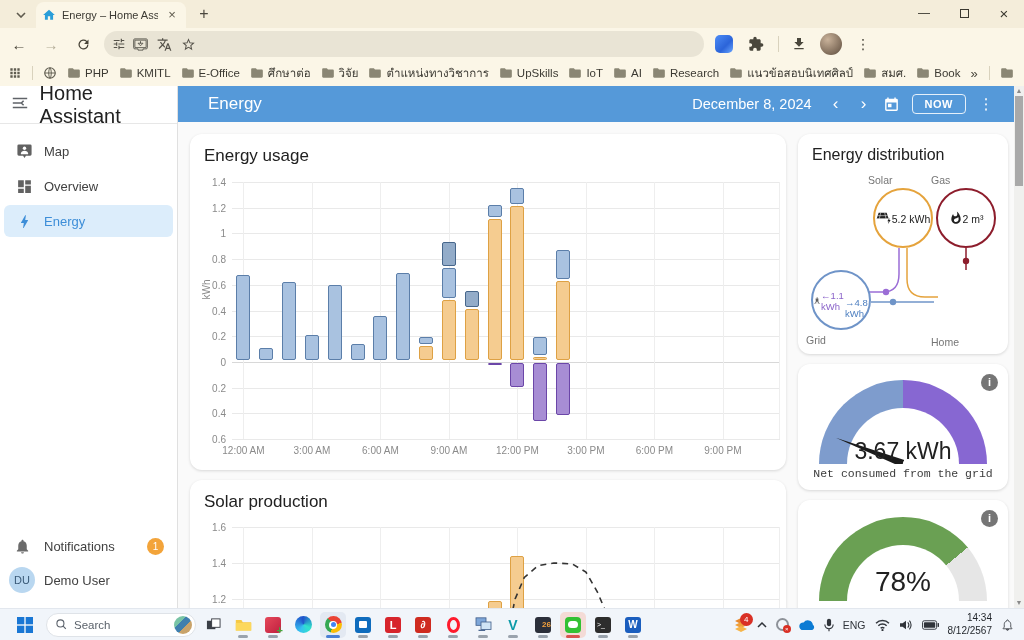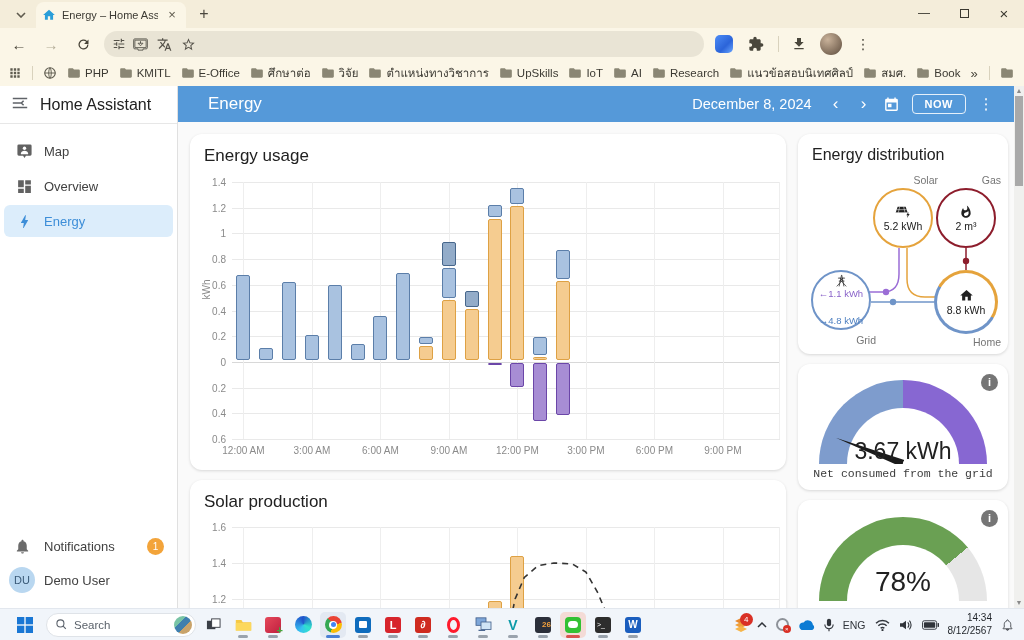--- a/index.html
+++ b/index.html
@@ -30,21 +30,21 @@
   .bm { display:flex; align-items:center; margin-left:10px; white-space:nowrap; }
   .bm span { margin-left:4px; }
   .bmsep { width:1px; height:14px; background:#d9d2bd; margin-left:10px; }
   #bm-right { margin-left:auto; display:flex; align-items:center; margin-right:10px; }
 
   
   #ha { position:absolute; left:0; top:86px; width:1014px; height:522px; background:#fafafa; }
   #sidebar { position:absolute; left:0; top:0; width:178px; height:522px; background:#fff; border-right:1px solid #e0e0e0; }
   #sb-top { height:38px; border-bottom:1px solid #e7e7e7; display:flex; align-items:center; }
   #sb-toggle { width:40px; text-align:center; color:#5f6368; }
-  #sb-title { font-size:16px; color:#212121; font-weight:400; }
+  #sb-title { font-size:20px; color:#212121; font-weight:400; }
   .sb-item { height:32px; margin:3px 4px; border-radius:6px; display:flex; align-items:center; color:#414141; font-size:13px; }
   .sb-item .ic { width:40px; display:flex; justify-content:center; }
   .sb-item.sel { background:#dcedfb; color:#3d8ed8; }
   #sb-notif,#sb-user { position:absolute; left:0; width:178px; height:32px; display:flex; align-items:center; font-size:13px; color:#414141; }
   #sb-notif { top:444px; }
   #sb-user { top:478px; }
   .sb-ic { width:44px; display:flex; justify-content:center; }
   #notif-badge { margin-left:auto; margin-right:14px; width:17px; height:17px; border-radius:50%; background:#f3a43a; color:#fff; font-size:10px; display:flex; align-items:center; justify-content:center; }
   #avatar-du { width:26px; height:26px; border-radius:50%; background:#b9d7f0; color:#3a5a78; font-size:11px; display:flex; align-items:center; justify-content:center; }
 
@@ -77,22 +77,22 @@
   
   .ginfo { position:absolute; right:10px; top:10px; width:17px; height:17px; border-radius:50%; background:#757575; color:#fff; font-size:11px; text-align:center; line-height:17px; font-weight:700; }
   .gwrap { position:absolute; left:50%; transform:translateX(-50%); width:168px; height:84px; overflow:hidden; }
   .gsemi { position:absolute; left:0; top:0; width:168px; height:168px; border-radius:50%; }
   .ghole { position:absolute; left:28px; top:28px; width:112px; height:112px; border-radius:50%; background:#fff; }
   .gneedle { position:absolute; width:72px; height:9px; right:50%; bottom:-4px; transform-origin:100% 50%; background:#1b1b1b; clip-path:polygon(0 50%,100% 8%,100% 92%); }
   .gval { position:absolute; width:100%; text-align:center; color:#212121; }
   .gcap { position:absolute; width:100%; text-align:center; font-size:11.5px; color:#3c3c3c;font-family:Liberation Mono, monospace; }
 
   
-  .circle { position:absolute; width:60px; height:60px; border-radius:50%; background:#fff; display:flex; flex-direction:column; align-items:center; justify-content:center; z-index:2; }
-  .clabel { position:absolute; font-size:10.5px; color:#757575; width:70px; text-align:right; }
+  .circle { position:absolute; width:60px; height:60px; border-radius:50%; background:#fff; display:flex; align-items:center; justify-content:center; z-index:2; }
+  .clabel { position:absolute; font-size:10.5px; color:#757575; width:70px; text-align:left; }
   .cval { font-size:10.5px; color:#212121; margin-top:1px; }
   #home-ring { position:absolute; left:136px; top:136px; width:64px; height:64px; border-radius:50%; z-index:2; }
   #home-inner { position:absolute; left:3px; top:3px; width:58px; height:58px; border-radius:50%; background:#fff; display:flex; flex-direction:column; align-items:center; justify-content:center; }
 
   
   #scrollbar { position:absolute; left:1014px; top:86px; width:10px; height:522px; background:#f0f0ee; }
   #sb-thumb { position:absolute; left:1px; top:10px; width:8px; height:90px; background:#a9a9a9; border-radius:0; }
   .sb-arrow { position:absolute; left:0; width:10px; height:10px; font-size:7px; color:#8a8a8a; text-align:center; line-height:10px; }
 
   
@@ -490,28 +490,20 @@
           </svg>
         <span class="cval">2 m³</span>
       </div>
       <div class="circle" style="left:13px;top:136px;border:2px solid #6f94c8;">
         <svg width="15" height="13" viewBox="0 0 24 22">
             <path d="M8 21L12 2h0.5L16 21M6 7h12M7.5 12h9.5M4 21l8-9 8 9M9 7l6 5M15 7l-6 5" fill="none" stroke="#212121" stroke-width="1.2"></path>
           </svg>
         <span class="cval" style="color:#8a63c9;font-size:9.5px;">←1.1 kWh</span>
         <span class="cval" style="color:#4d7fc0;font-size:9.5px;margin-top:16px;">→4.8 kWh</span>
       </div>
-      <div id="home-ring" style="background: conic-gradient(from 300deg, rgb(229, 163, 60) 0deg, rgb(229, 163, 60) 180deg, rgb(111, 148, 200) 180deg, rgb(111, 148, 200) 360deg);">
-        <div id="home-inner">
-          <svg width="15" height="15" viewBox="0 0 24 24">
-              <path d="M10 20v-6h4v6h5v-8h3L12 3 2 12h3v8z" fill="#212121"></path>
-            </svg>
-          <span class="cval">8.8 kWh</span>
-        </div>
-      </div>
       <div class="clabel" style="left:8px;top:200px;">Grid</div>
       <div class="clabel" style="left:133px;top:202px;">Home</div>
     </div>
 
     <div class="card" id="card-g1">
       <div class="ginfo">i</div>
       <div class="gwrap" style="top:16px;">
         <div class="gsemi" id="g1-arc" style="background: conic-gradient(from 270deg, rgb(126, 156, 205) 0deg, rgb(126, 156, 205) 90deg, rgb(135, 103, 210) 90deg, rgb(135, 103, 210) 180deg, transparent 180deg, transparent 360deg);"></div>
         <div class="ghole"></div>
         <div class="gneedle" id="g1-needle" style="transform: rotate(21deg);"></div>

